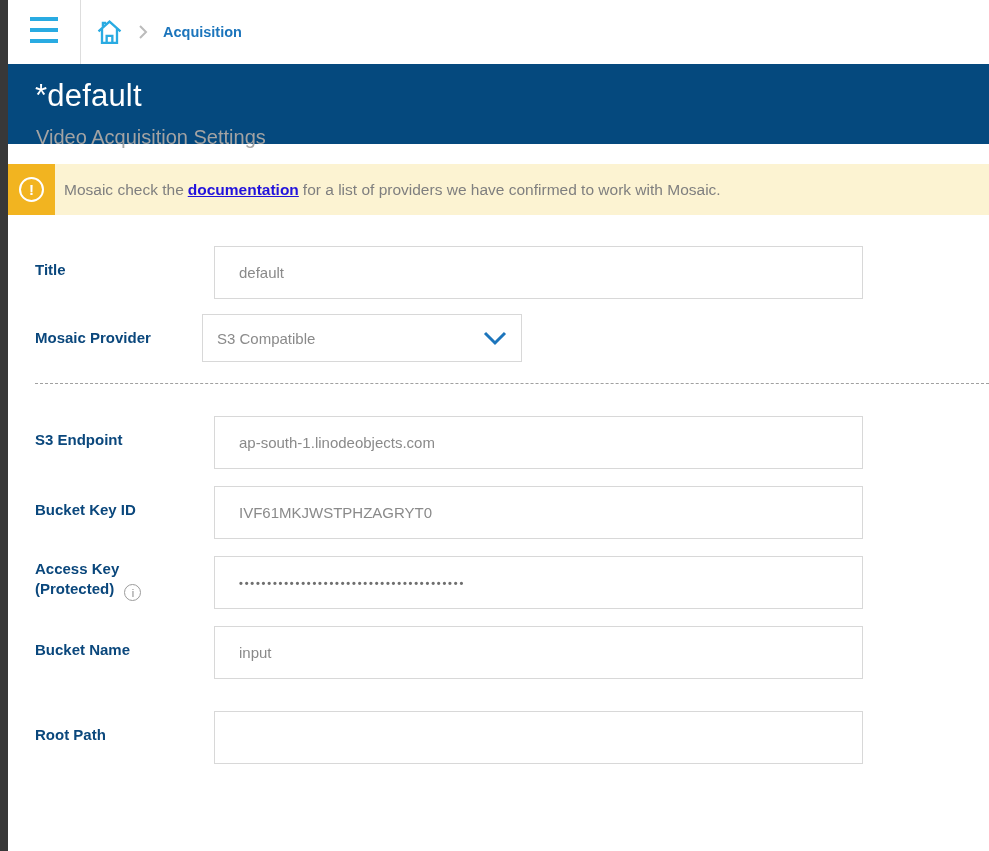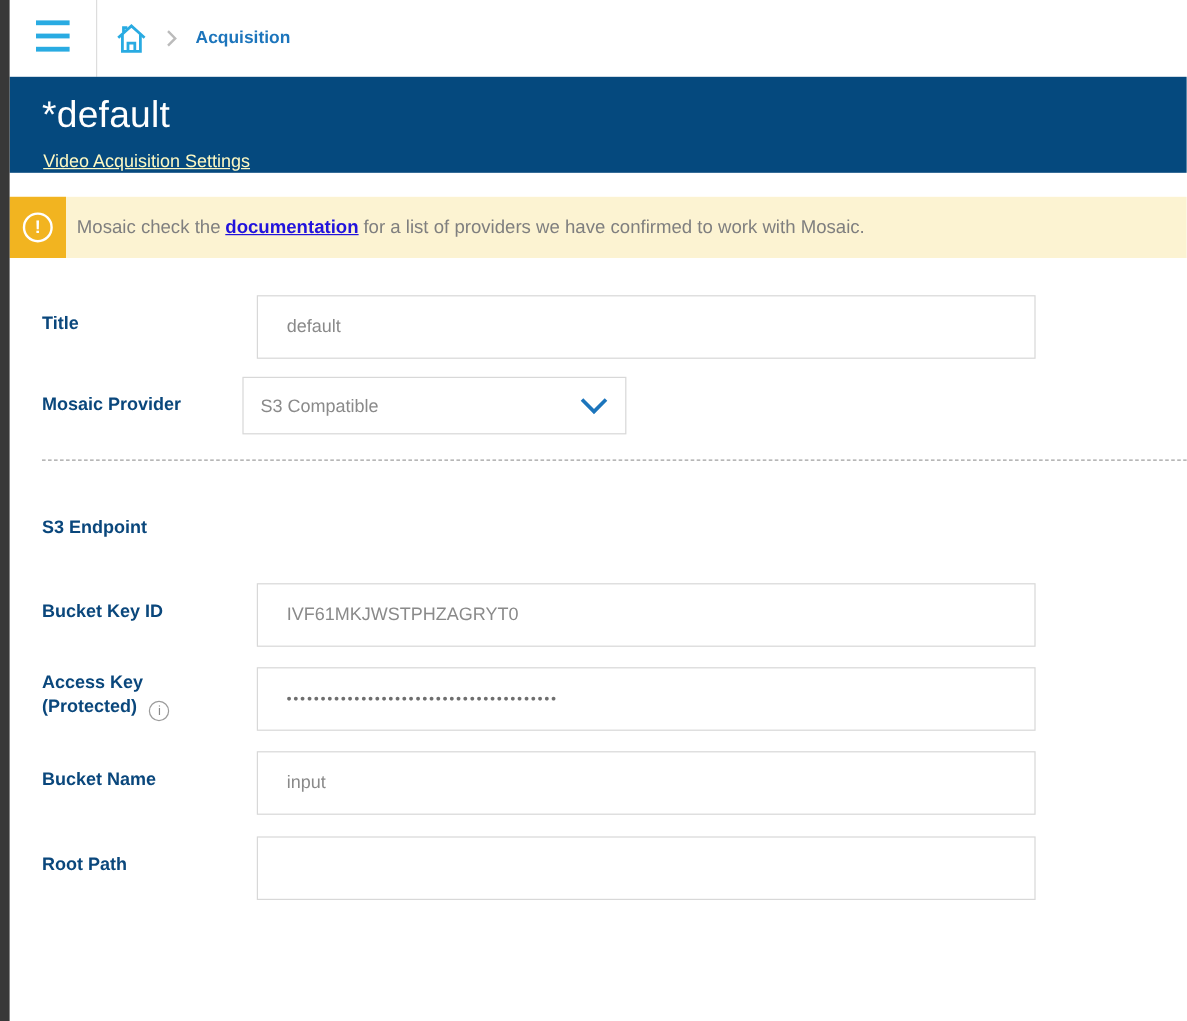--- a/index.html
+++ b/index.html
@@ -20,21 +20,21 @@
   .topbar-divider { position:absolute; left:72px; top:0; width:1px; height:64px; background:#DDDDDD; }
   .breadcrumb { position:absolute; left:86px; top:0; height:64px; display:flex; align-items:center; }
   .home-link { display:inline-flex; align-items:center; margin-right:12px; cursor:pointer; }
   .crumb-sep { display:inline-flex; align-items:center; margin-right:14px; }
   .crumb { font-size:14.5px; font-weight:bold; color:#1C75BC; }
 
   
   .page-header { position:absolute; left:8px; top:64px; right:0; height:80px; background:#05497E; }
   .page-header h1 { position:absolute; left:27px; top:14px; color:#ffffff;
                     font-size:31px; font-weight:400; letter-spacing:0.2px; }
-  .page-header .subtitle { position:absolute; left:28px; top:62px; color:#fef9c3; font-size:15px;text-decoration:underline; }
+  .page-header .subtitle { position:absolute; left:28px; top:62px; color:#a3a3a3; font-size:20px; }
 
   
   .banner { position:absolute; left:8px; top:164px; right:0; height:51px; background:#FCF3D2; }
   .banner-icon-box { position:absolute; left:0; top:0; width:47px; height:51px;
                      background:#F2B420; display:flex; align-items:center; justify-content:center; }
   .warn-circle { width:25px; height:25px; border:2px solid #ffffff; border-radius:50%;
                  color:#ffffff; font-size:15px; font-weight:bold; line-height:21px;
                  text-align:center; }
   .banner-text { position:absolute; left:56px; top:0; height:51px; display:flex;
                  align-items:center; font-size:15.5px; color:#7F7F7F; }
@@ -59,21 +59,21 @@
                vertical-align:-3px; cursor:pointer; }
 
   
   .r-title    { top:31px;  }
   .r-provider { top:99px;  }
   .r-divider  { top:168px; }
   .r-endpoint { top:201px; }
   .r-keyid    { top:271px; }
   .r-key      { top:341px; }
   .r-bucket   { top:411px; }
-  .r-root     { top:482px; }
+  .r-root     { top:496px; }
 </style>
 </head>
 <body>
 
 <div class="app">
 
   <header class="topbar">
     <button class="hamburger" aria-label="menu">
       <span></span>
       <span></span>
@@ -129,20 +129,21 @@
       <svg width="24" height="15" viewBox="0 0 24 15" fill="none" stroke="#1C75BC" stroke-width="3">
         <path d="M2 2 L12 12 L22 2"></path>
       </svg>
     </div>
 
     <div class="dashed-divider r-divider"></div>
 
     <div class="flabel r-endpoint">
       <span>S3 Endpoint</span>
     </div>
+    <input class="finput r-endpoint" value="ap-south-1.linodeobjects.com" style="">
 
     <div class="flabel r-keyid">
       <span>Bucket Key ID</span>
     </div>
     <input class="finput r-keyid" value="IVF61MKJWSTPHZAGRYT0" style="">
 
     <div class="flabel r-key">
       <span>
         <span>Access Key (Protected)</span>
         <span class="info-icon">i</span>

